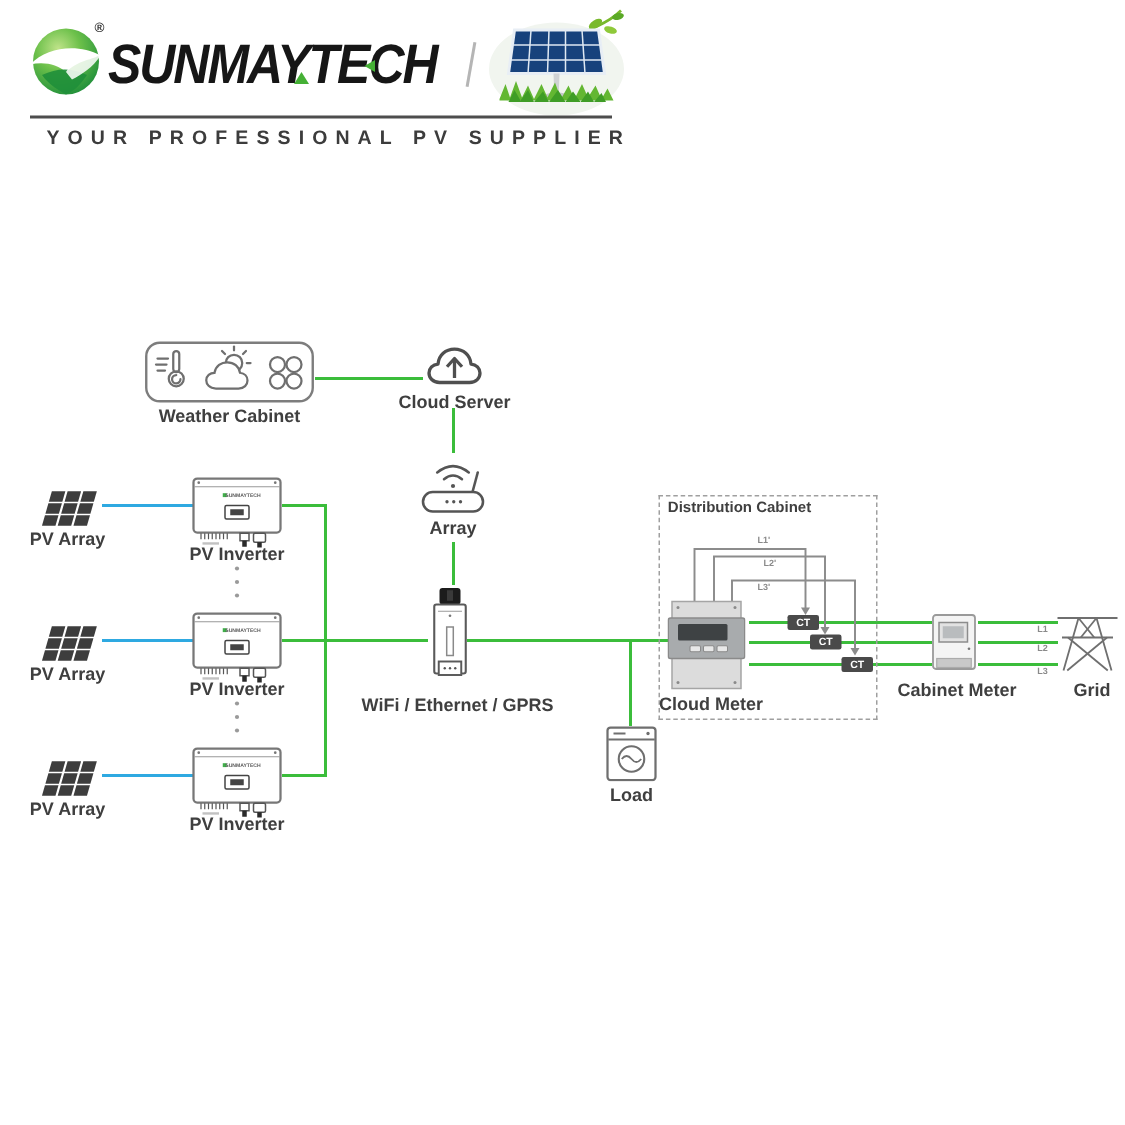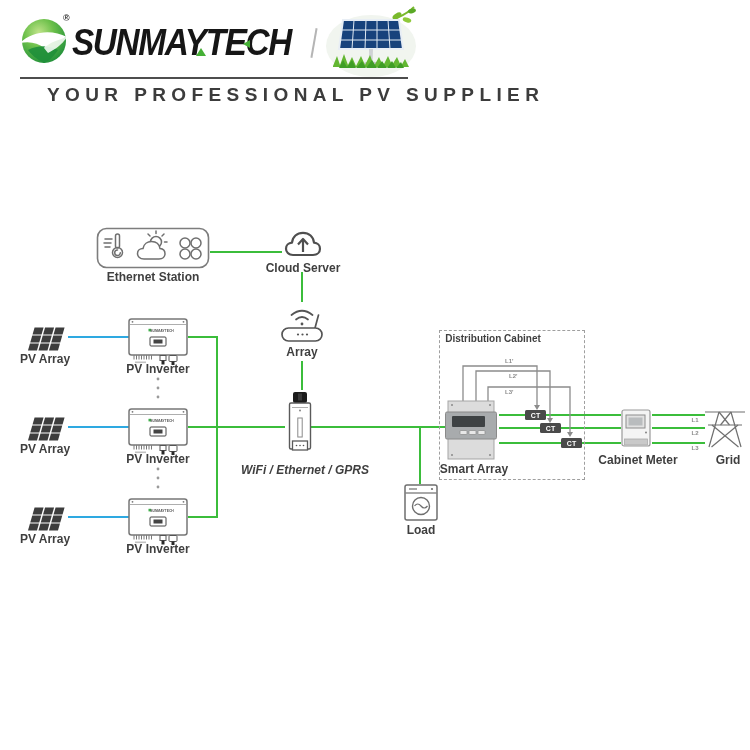--- a/index.html
+++ b/index.html
@@ -5,22 +5,22 @@
   html,body{margin:0;padding:0;background:#fff;}
   .stage{position:relative;width:750px;height:750px;background:#fff;overflow:hidden;
          font-family:"Liberation Sans",sans-serif;}
   .abs{position:absolute;}
   
   .brand-text{position:absolute;left:72px;top:22px;font-size:37px;font-weight:bold;font-style:italic;
               color:#161616;letter-spacing:-1.5px;transform:scaleX(.9);transform-origin:left center;white-space:nowrap;}
   .reg-mark{position:absolute;left:63px;top:13px;font-size:9px;color:#333;font-weight:bold;}
   .logo-sep{position:absolute;left:313px;top:28px;width:2px;height:30px;background:#b5b5b5;transform:rotate(10deg);}
   .rule{position:absolute;left:20px;top:77px;width:388px;height:2px;background:#4d4d4d;}
-  .tagline{position:absolute;left:31px;top:84px;font-size:19px;font-weight:bold;color:#3c3c3c;
-           letter-spacing:5.4px;white-space:nowrap;margin-left:16px;}
+  .tagline{position:absolute;left:31px;top:84px;font-size:13px;font-weight:bold;color:#3c3c3c;
+           letter-spacing:5.4px;white-space:nowrap;}
   .accent-tri{position:absolute;width:0;height:0;}
   
   .nodelabel{position:absolute;transform:translateX(-50%);font-size:12px;font-weight:bold;
              color:#3f3f3f;white-space:nowrap;line-height:1;}
   .wire-label{position:absolute;font-size:6px;font-weight:bold;color:#8a8a8a;line-height:1;white-space:nowrap;}
   .cabinet{position:absolute;left:439px;top:330px;width:144px;height:148px;border:1.5px dashed #9f9f9f;}
   .ct-badge{position:absolute;width:21px;height:10px;background:#4a4a4a;color:#fff;font-size:7px;
             font-weight:bold;display:flex;align-items:center;justify-content:center;border-radius:1.5px;line-height:1;}
   svg{display:block;}
 </style>
@@ -145,21 +145,21 @@
           <line x1="68.5" y1="15" x2="71" y2="15"></line>
         <path d="M48,32 c-4.5,0 -6.5,-3 -6.5,-5.5 c0,-3 2.5,-5 5.5,-5 c0.8,-4.5 4.5,-7 8.5,-7 c4.5,0 7.8,2.8 8.5,7 c3,0.3 5,2.3 5,5.2 c0,2.8 -2.2,5.3 -6,5.3 Z" fill="#fff"></path>
       </g>
       <g stroke="#6f6f6f" stroke-width="1.5" fill="none">
         <circle cx="89" cy="16" r="5"></circle>
           <circle cx="100" cy="16" r="5"></circle>
         <circle cx="89" cy="27" r="5"></circle>
           <circle cx="100" cy="27" r="5"></circle>
       </g>
     </svg>
-    <div class="nodelabel" style="left:153px;top:271px;">Ethernet Station</div>
+    <div class="nodelabel" style="left:153px;top:271px;">Weather Cabinet</div>
 
     <svg class="abs" style="left:283px;top:225px;" width="40" height="40" viewBox="0 0 40 40">
       <path d="M10,30 C5.5,30 3,26.8 3,23.7 C3,20.4 5.5,17.9 9,17.7 C9.5,11.8 14,7.8 20,7.8 C26,7.8 30.5,11.8 31,17.7 C34.5,17.9 37,20.4 37,23.7 C37,27 34.5,30 30,30 Z" fill="#fff" stroke="#4f4f4f" stroke-width="2.2" stroke-linejoin="round"></path>
       <line x1="20" y1="27" x2="20" y2="14.5" stroke="#4f4f4f" stroke-width="2.2"></line>
       <polyline points="15,19.5 20,14 25,19.5" fill="none" stroke="#4f4f4f" stroke-width="2.2" stroke-linejoin="round"></polyline>
     </svg>
     <div class="nodelabel" style="left:303px;top:262px;">Cloud Server</div>
 
     <svg class="abs" style="left:280px;top:309px;" width="44" height="36" viewBox="0 0 44 36">
       <circle cx="22" cy="15" r="1.4" fill="#555"></circle>
@@ -178,21 +178,21 @@
       <rect x="13" y="2.5" width="4" height="7" fill="#3a3a3a"></rect>
       <rect x="4.5" y="12" width="21" height="46" rx="1.5" fill="#fff" stroke="#5a5a5a" stroke-width="1.4"></rect>
       <line x1="7" y1="16.5" x2="23" y2="16.5" stroke="#9a9a9a" stroke-width="0.8"></line>
       <circle cx="15" cy="19.5" r="0.9" fill="#777"></circle>
       <rect x="12.8" y="27" width="4.4" height="19" fill="#fff" stroke="#8a8a8a" stroke-width="1"></rect>
       <rect x="7.5" y="50" width="15" height="9" fill="#fff" stroke="#5a5a5a" stroke-width="1.3"></rect>
       <circle cx="11.5" cy="54.5" r="0.8" fill="#555"></circle>
         <circle cx="15" cy="54.5" r="0.8" fill="#555"></circle>
       <circle cx="18.5" cy="54.5" r="0.8" fill="#555"></circle>
     </svg>
-    <div class="nodelabel" style="left:305px;top:464px;font-style:italic;">WiFi / Ethernet / GPRS</div>
+    <div class="nodelabel" style="left:305px;top:464px;">WiFi / Ethernet / GPRS</div>
 
     <svg class="abs" style="left:23px;top:326px;" width="44" height="26" viewBox="0 0 44 26">
       <g transform="skewX(-16)" fill="#3d3d3d">
         <rect x="12" y="1.5" width="9" height="7"></rect>
           <rect x="22.5" y="1.5" width="9" height="7"></rect>
           <rect x="33" y="1.5" width="9" height="7"></rect>
         <rect x="12" y="9.5" width="9" height="7"></rect>
           <rect x="22.5" y="9.5" width="9" height="7"></rect>
           <rect x="33" y="9.5" width="9" height="7"></rect>
         <rect x="12" y="17.5" width="9" height="7"></rect>
@@ -318,21 +318,21 @@
       <circle cx="7" cy="6" r="1" fill="#8a8a8a"></circle>
         <circle cx="45" cy="6" r="1" fill="#8a8a8a"></circle>
       <circle cx="7" cy="56" r="1" fill="#8a8a8a"></circle>
         <circle cx="45" cy="56" r="1" fill="#8a8a8a"></circle>
       <rect x="0.5" y="13" width="51" height="27" rx="1.5" fill="#a8abad" stroke="#8a8a8a" stroke-width="1"></rect>
       <rect x="7" y="17" width="33" height="11" rx="1" fill="#3e4244"></rect>
       <rect x="15" y="31.5" width="7" height="4" rx="0.8" fill="#e8e8e8" stroke="#8a8a8a" stroke-width="0.7"></rect>
       <rect x="24" y="31.5" width="7" height="4" rx="0.8" fill="#e8e8e8" stroke="#8a8a8a" stroke-width="0.7"></rect>
       <rect x="33" y="31.5" width="7" height="4" rx="0.8" fill="#e8e8e8" stroke="#8a8a8a" stroke-width="0.7"></rect>
     </svg>
-    <div class="nodelabel" style="left:474px;top:463px;">Smart Array</div>
+    <div class="nodelabel" style="left:474px;top:463px;">Cloud Meter</div>
 
     <div class="ct-badge" style="left:525px;top:410px;">CT</div>
     <div class="ct-badge" style="left:540px;top:423px;">CT</div>
     <div class="ct-badge" style="left:561px;top:438px;">CT</div>
 
     <div class="wire-label" style="left:505px;top:358px;">L1'</div>
     <div class="wire-label" style="left:509px;top:373px;">L2'</div>
     <div class="wire-label" style="left:505px;top:389px;">L3'</div>
 
     <svg class="abs" style="left:404px;top:484px;" width="34" height="37" viewBox="0 0 34 37">

